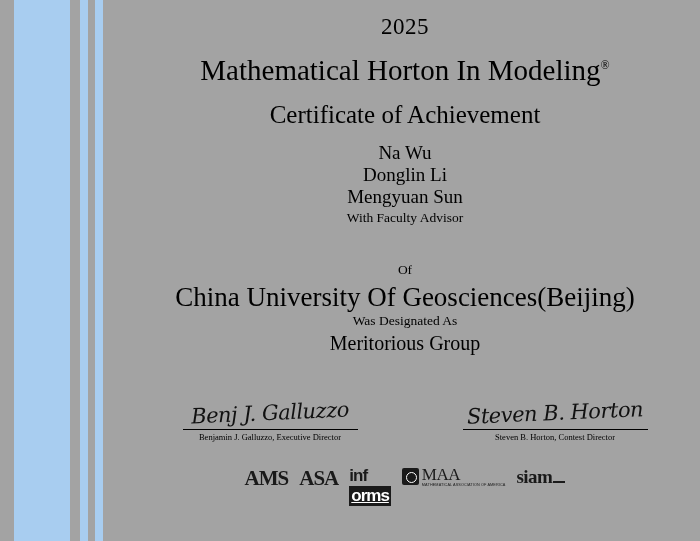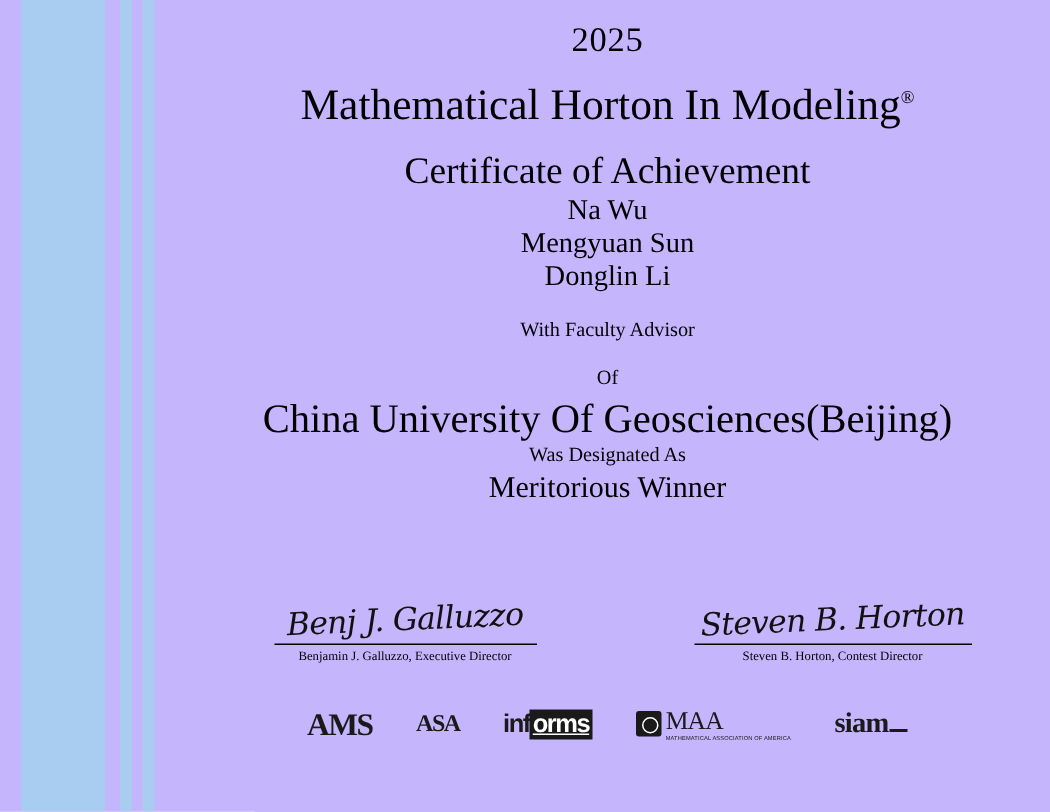--- a/index.html
+++ b/index.html
@@ -10,21 +10,21 @@
     width: 700px;
     height: 541px;
     background: #ffffff;
     font-family: "Liberation Serif", serif;
     overflow: hidden;
   }
   .certificate {
     position: relative;
     width: 700px;
     height: 541px;
-    background: #c4b5fd;
+    background: #a3a3a3;
     overflow: hidden;
   }
   
   .bar {
     position: absolute;
     top: 0;
     height: 541px;
     background: #a8cdf0;
   }
   .bar-wide {
@@ -76,32 +76,32 @@
   }
   .label-known {
     margin-top: 22px;
   }
   .team-name {
     font-size: 19px;
     line-height: 22px;
     color: #000;
   }
   .team-list {
-    margin-top: 1px;
+    margin-top: 13px;
   }
   .label-advisor {
-    margin-top: 16px;
+    margin-top: 2px;
   }
   .advisor-name {
     margin-top: 3px;
     font-size: 19px;
     color: #000;
   }
   .label-of {
-    margin-top: 16px;
+    margin-top: 36px;
   }
   .institution {
     margin-top: 4px;
     font-size: 27px;
     color: #000;
   }
   .label-designated {
   }
   .award {
     margin-top: 3px;
@@ -150,44 +150,45 @@
 
   
   .sponsors {
     position: absolute;
     left: 0;
     top: 466px;
     width: 590px;
     height: 34px;
     display: flex;
     justify-content: center;
-    align-items: center;
-    gap: 29px;
+    align-items: flex-start;
+    gap: 11px;
   }
   .sponsor {
     display: flex;
     align-items: baseline;
     color: #1a1a1a;
     font-family: "Liberation Serif", serif;
   }
   .sp-ams {
     font-size: 21px;
     font-weight: bold;
     letter-spacing: -1px;
   }
   .sp-asa {
-    font-size: 16px;
+    font-size: 21px;
     font-weight: bold;
     letter-spacing: -1px;
   }
   .sp-informs {
     font-family: "Liberation Sans", sans-serif;
     font-size: 17px;
     font-weight: bold;
     letter-spacing: -1px;
+    flex-direction: column;
   }
   .sp-informs .inf { color: #1a1a1a; }
   .sp-informs .orms {
     background: #1a1a1a;
     color: #ffffff;
     padding: 0 2px;
     text-decoration: underline;
   }
   .sp-maa {
     display: flex;
@@ -257,31 +258,31 @@
 
     <div class="title">
       <span>Mathematical Horton In Modeling</span><span class="reg">®</span>
     </div>
 
     <div class="subtitle">Certificate of Achievement</div>
 
 
     <div class="team-list">
       <div class="team-name">Na Wu</div>
+      <div class="team-name">Donglin Li</div>
       <div class="team-name">Mengyuan Sun</div>
-      <div class="team-name">Donglin Li</div>
     </div>
 
     <div class="small-label label-advisor">With Faculty Advisor</div>
 
     <div class="small-label label-of">Of</div>
     <div class="institution">China University Of Geosciences(Beijing)</div>
 
     <div class="small-label label-designated">Was Designated As</div>
-    <div class="award">Meritorious Winner</div>
+    <div class="award">Meritorious Group</div>
 
     <div class="signatures">
 
       <div class="sig-block sig-left">
         <div class="sig-script">Benj J. Galluzzo</div>
         <div class="sig-rule"></div>
         <div class="sig-caption">Benjamin J. Galluzzo, Executive Director</div>
       </div>
 
       <div class="sig-block sig-right">

